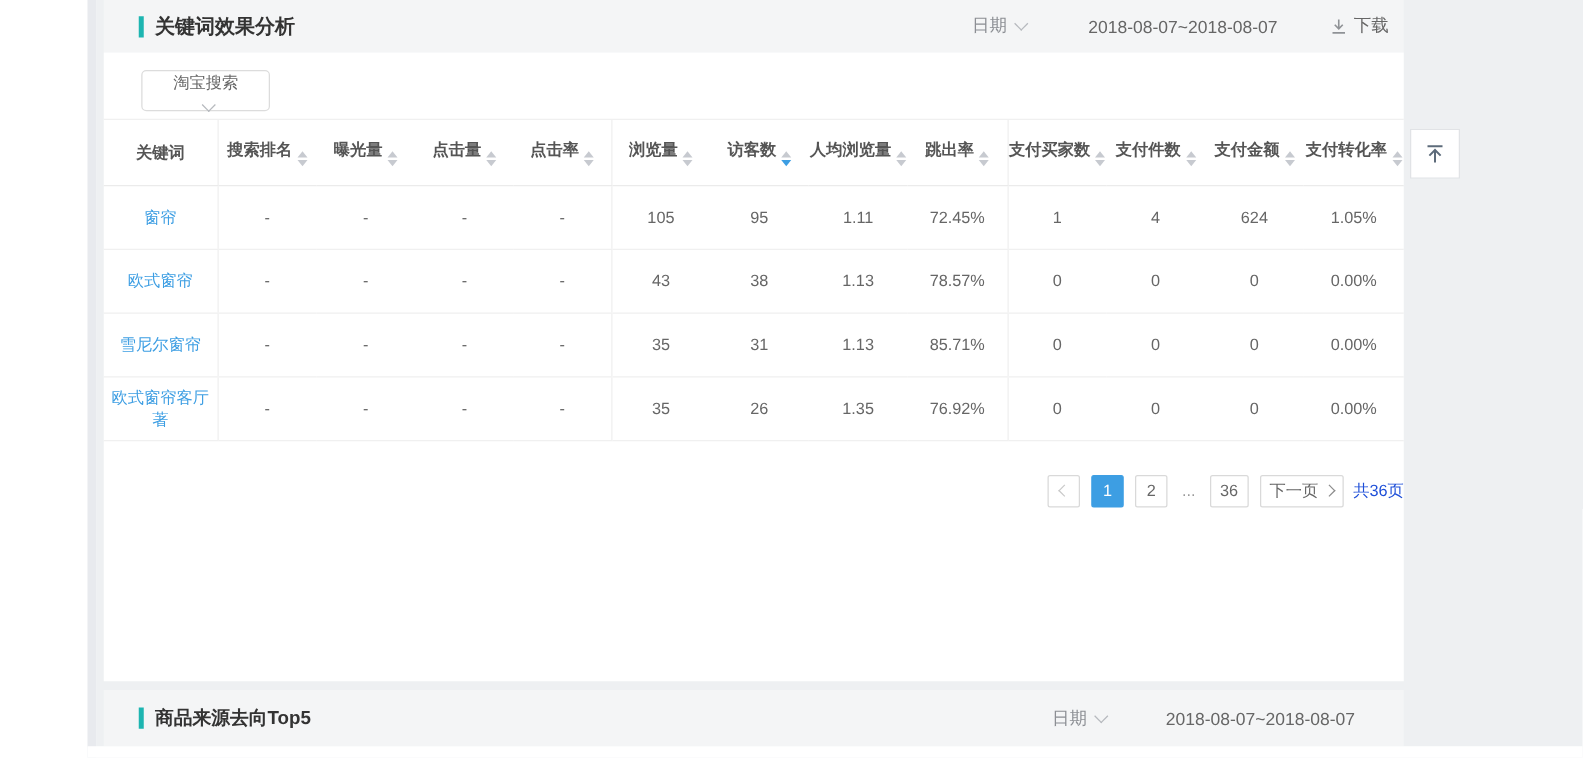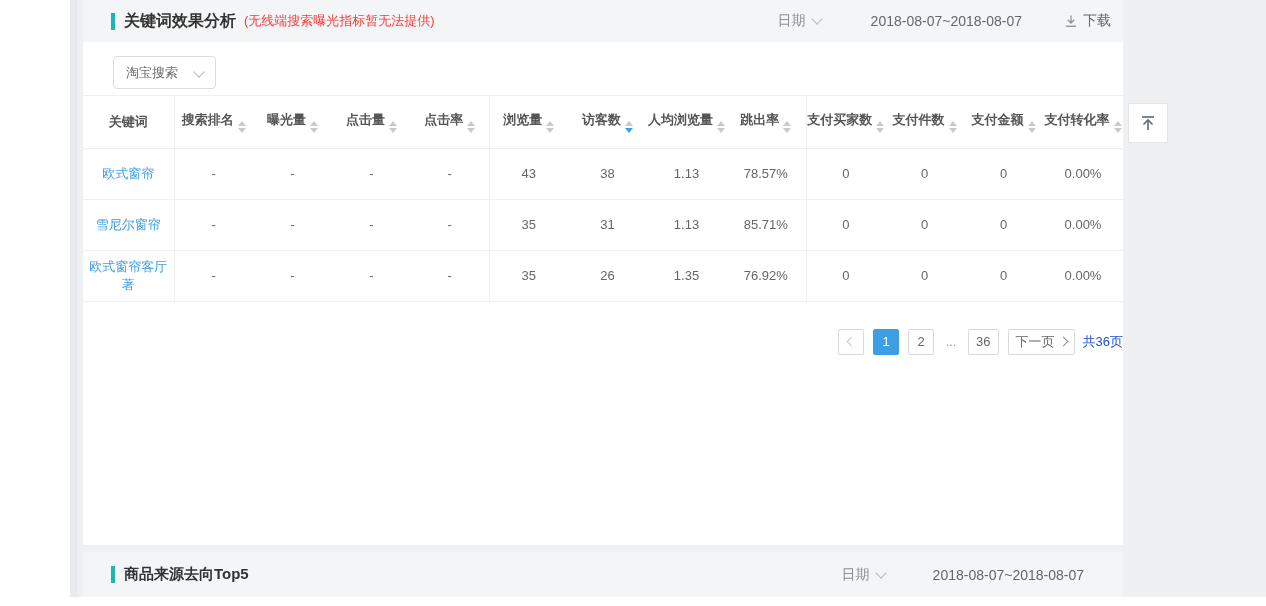--- a/index.html
+++ b/index.html
@@ -20,21 +20,21 @@
     border-bottom:1px solid #b6b9be; transform:rotate(45deg); margin-left:7px; margin-top:-4px; }
   .date-range { font-size:14px; color:#666; }
   .download { font-size:14px; color:#666; display:flex; align-items:center; cursor:pointer; }
   .download svg { margin-right:5px; }
   .b1 .date-label { margin-right:50px; } .b1 .date-range { margin-right:42px; } .b1 .download { margin-right:12px; }
 
   
   .card { background:#fff; height:503px; }
   .filter-row { height:54px; padding:14px 0 0 30px; border-bottom:1px solid #f0f0f0; }
   .select { display:inline-flex; width:103px; height:33px; border:1px solid #dcdcdc; border-radius:4px;
-    align-items:center; justify-content:space-between; padding:0 12px; font-size:13px; color:#666; cursor:pointer; background:#fff; }
+    align-items:center; justify-content:space-between; padding:0 12px; font-size:13px; color:#666; cursor:pointer; background:#fff;flex-direction:column; }
   .select .cdown { margin-top:-2px; margin-left:4px; }
 
   table { width:1040px; border-collapse:collapse; table-layout:fixed; }
   .sec-row td, .sec-row th { height:52px; }
   th.section { text-align:left; padding-left:14px; font-size:17px; font-weight:normal; position:relative; }
   th.sec-orange { border-top:3px solid #f5a03a; color:#f5a03a; }
   th.sec-green  { border-top:3px solid #9bd468; color:#8ed05e; }
   th.sec-blue   { border-top:3px solid #3d9ee3; color:#3d9ee3; }
   .chev { position:absolute; left:-10px; top:14px; width:19px; height:19px;
     border-top:1px solid #e3e3e3; border-right:1px solid #e3e3e3; transform:rotate(45deg); pointer-events:none; }
@@ -74,21 +74,20 @@
 <body>
 
 <div class="page-bg"></div>
 <div class="left-strip"></div>
 
 <div class="content">
 
   <div class="band b1">
     <span class="tick"></span>
     <span class="band-title">关键词效果分析</span>
-    <span class="band-note">(无线端搜索曝光指标暂无法提供)</span>
     <span class="band-right">
       <span class="date-label">
           <span>日期</span>
           <i class="cdown"></i>
         </span>
       <span class="date-range">2018-08-07~2018-08-07</span>
       <span class="download">
         <svg width="14" height="14" viewBox="0 0 14 14">
           <path d="M7 1.5 V8.5 M3.8 5.8 L7 9 L10.2 5.8" fill="none" stroke="#8f9296" stroke-width="1.3"></path>
           <line x1="2" y1="12.3" x2="12" y2="12.3" stroke="#8f9296" stroke-width="1.3"></line>
@@ -170,20 +169,35 @@
                 <i class="dn"></i>
               </span></th>
           <th><span>支付转化率</span><span class="sort">
                 <i class="up"></i>
                 <i class="dn"></i>
               </span></th>
         </tr>
       </thead>
       <tbody>
         <tr>
+          <td class="kw">窗帘</td>
+          <td class="gdiv">-</td>
+          <td>-</td>
+          <td>-</td>
+          <td>-</td>
+          <td class="gdiv">105</td>
+          <td>95</td>
+          <td>1.11</td>
+          <td>72.45%</td>
+          <td class="gdiv">1</td>
+          <td>4</td>
+          <td>624</td>
+          <td>1.05%</td>
+        </tr>
+        <tr>
           <td class="kw">欧式窗帘</td>
           <td class="gdiv">-</td>
           <td>-</td>
           <td>-</td>
           <td>-</td>
           <td class="gdiv">43</td>
           <td>38</td>
           <td>1.13</td>
           <td>78.57%</td>
           <td class="gdiv">0</td>

